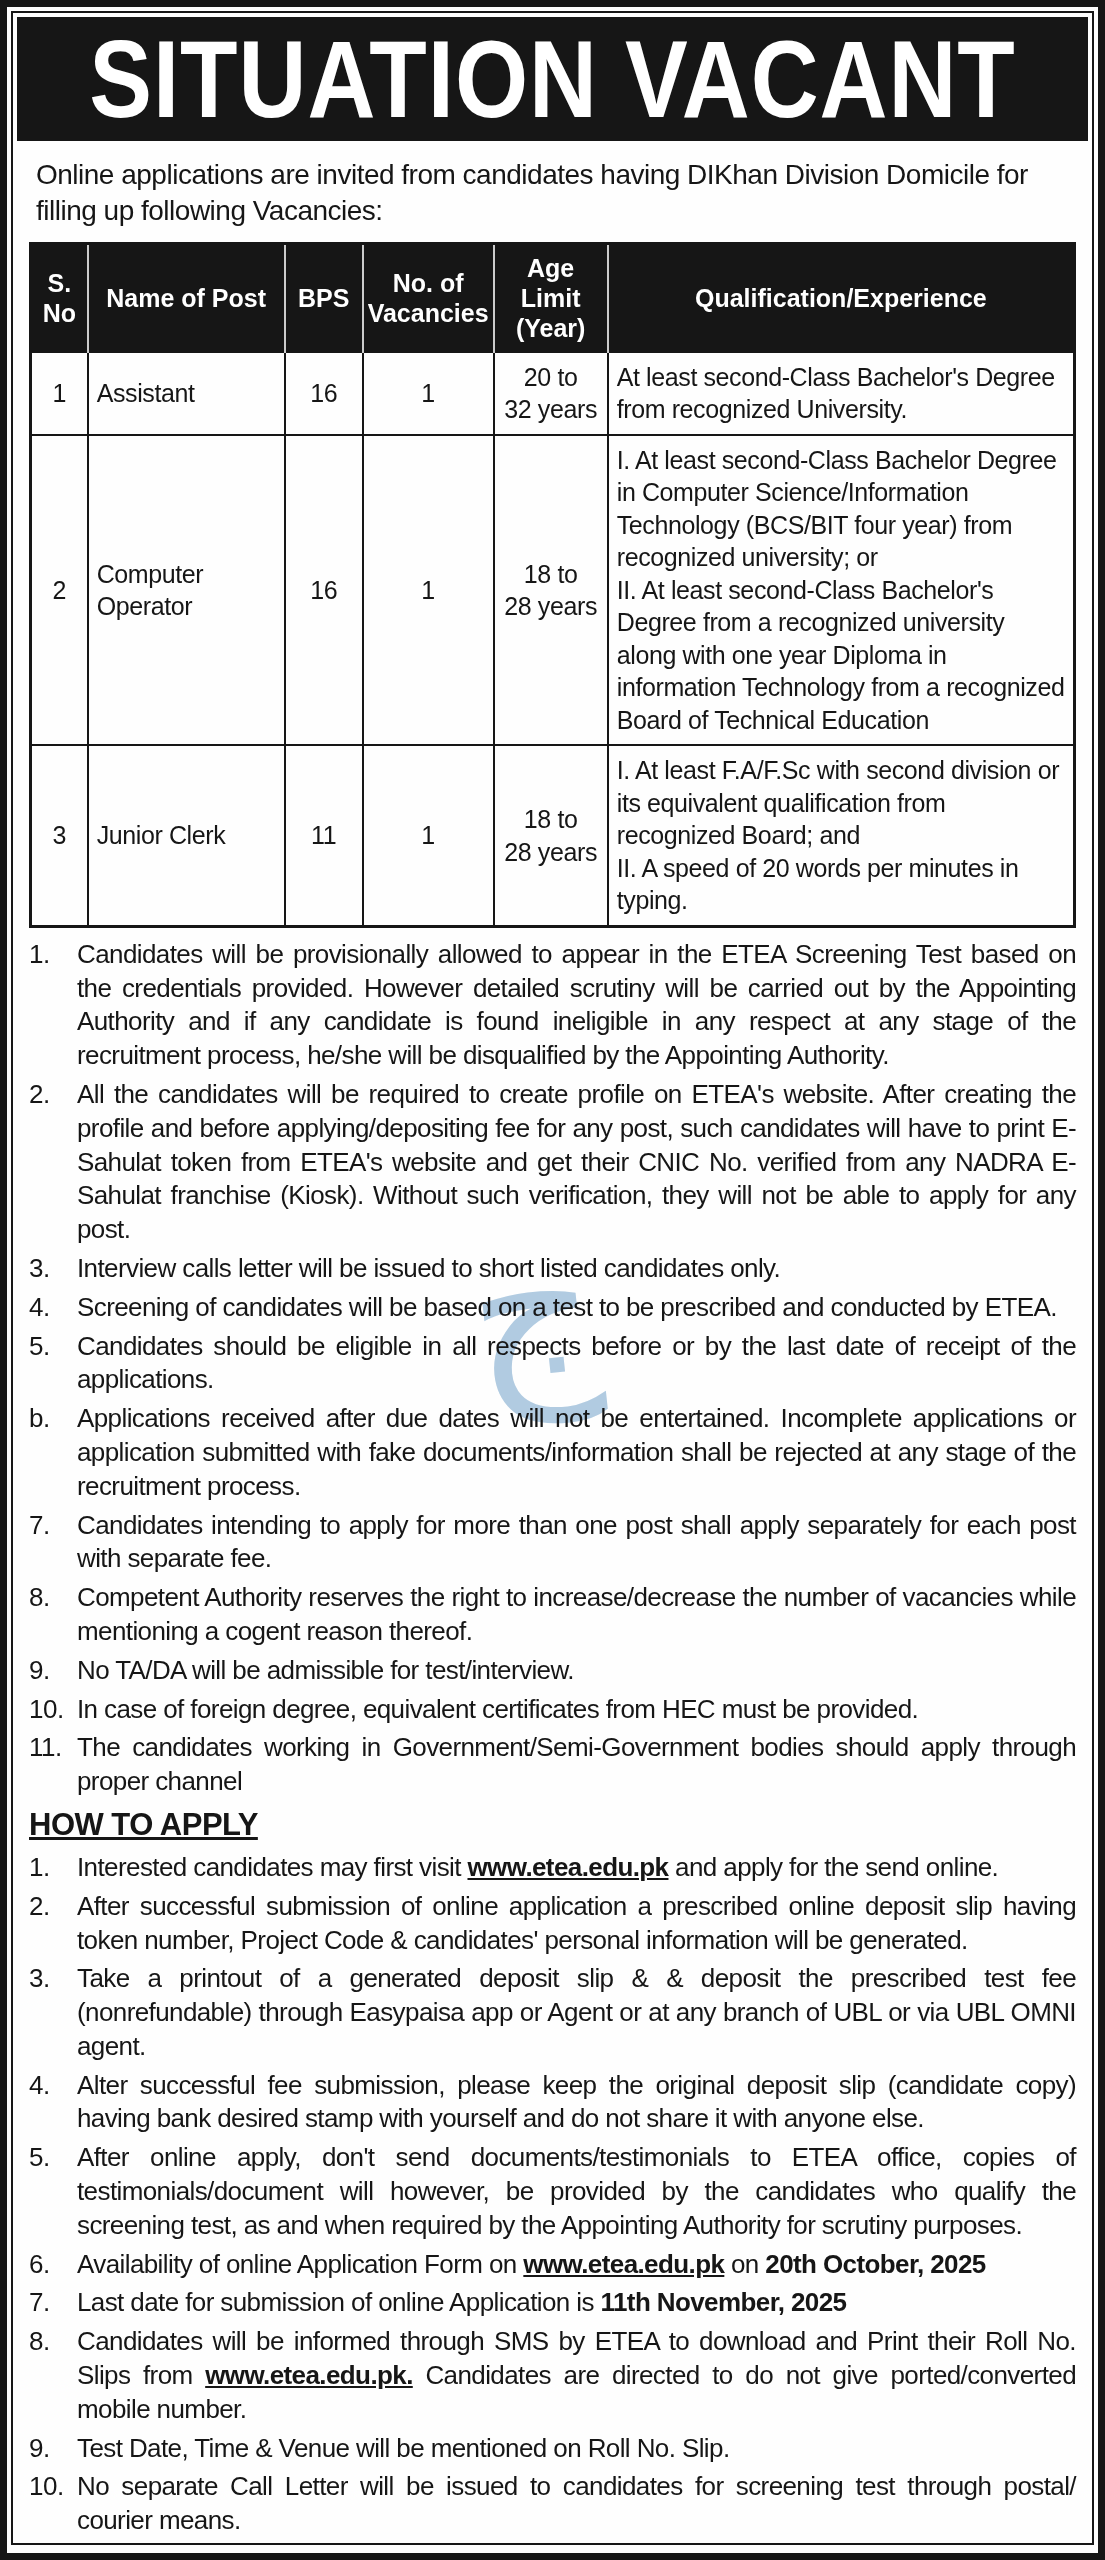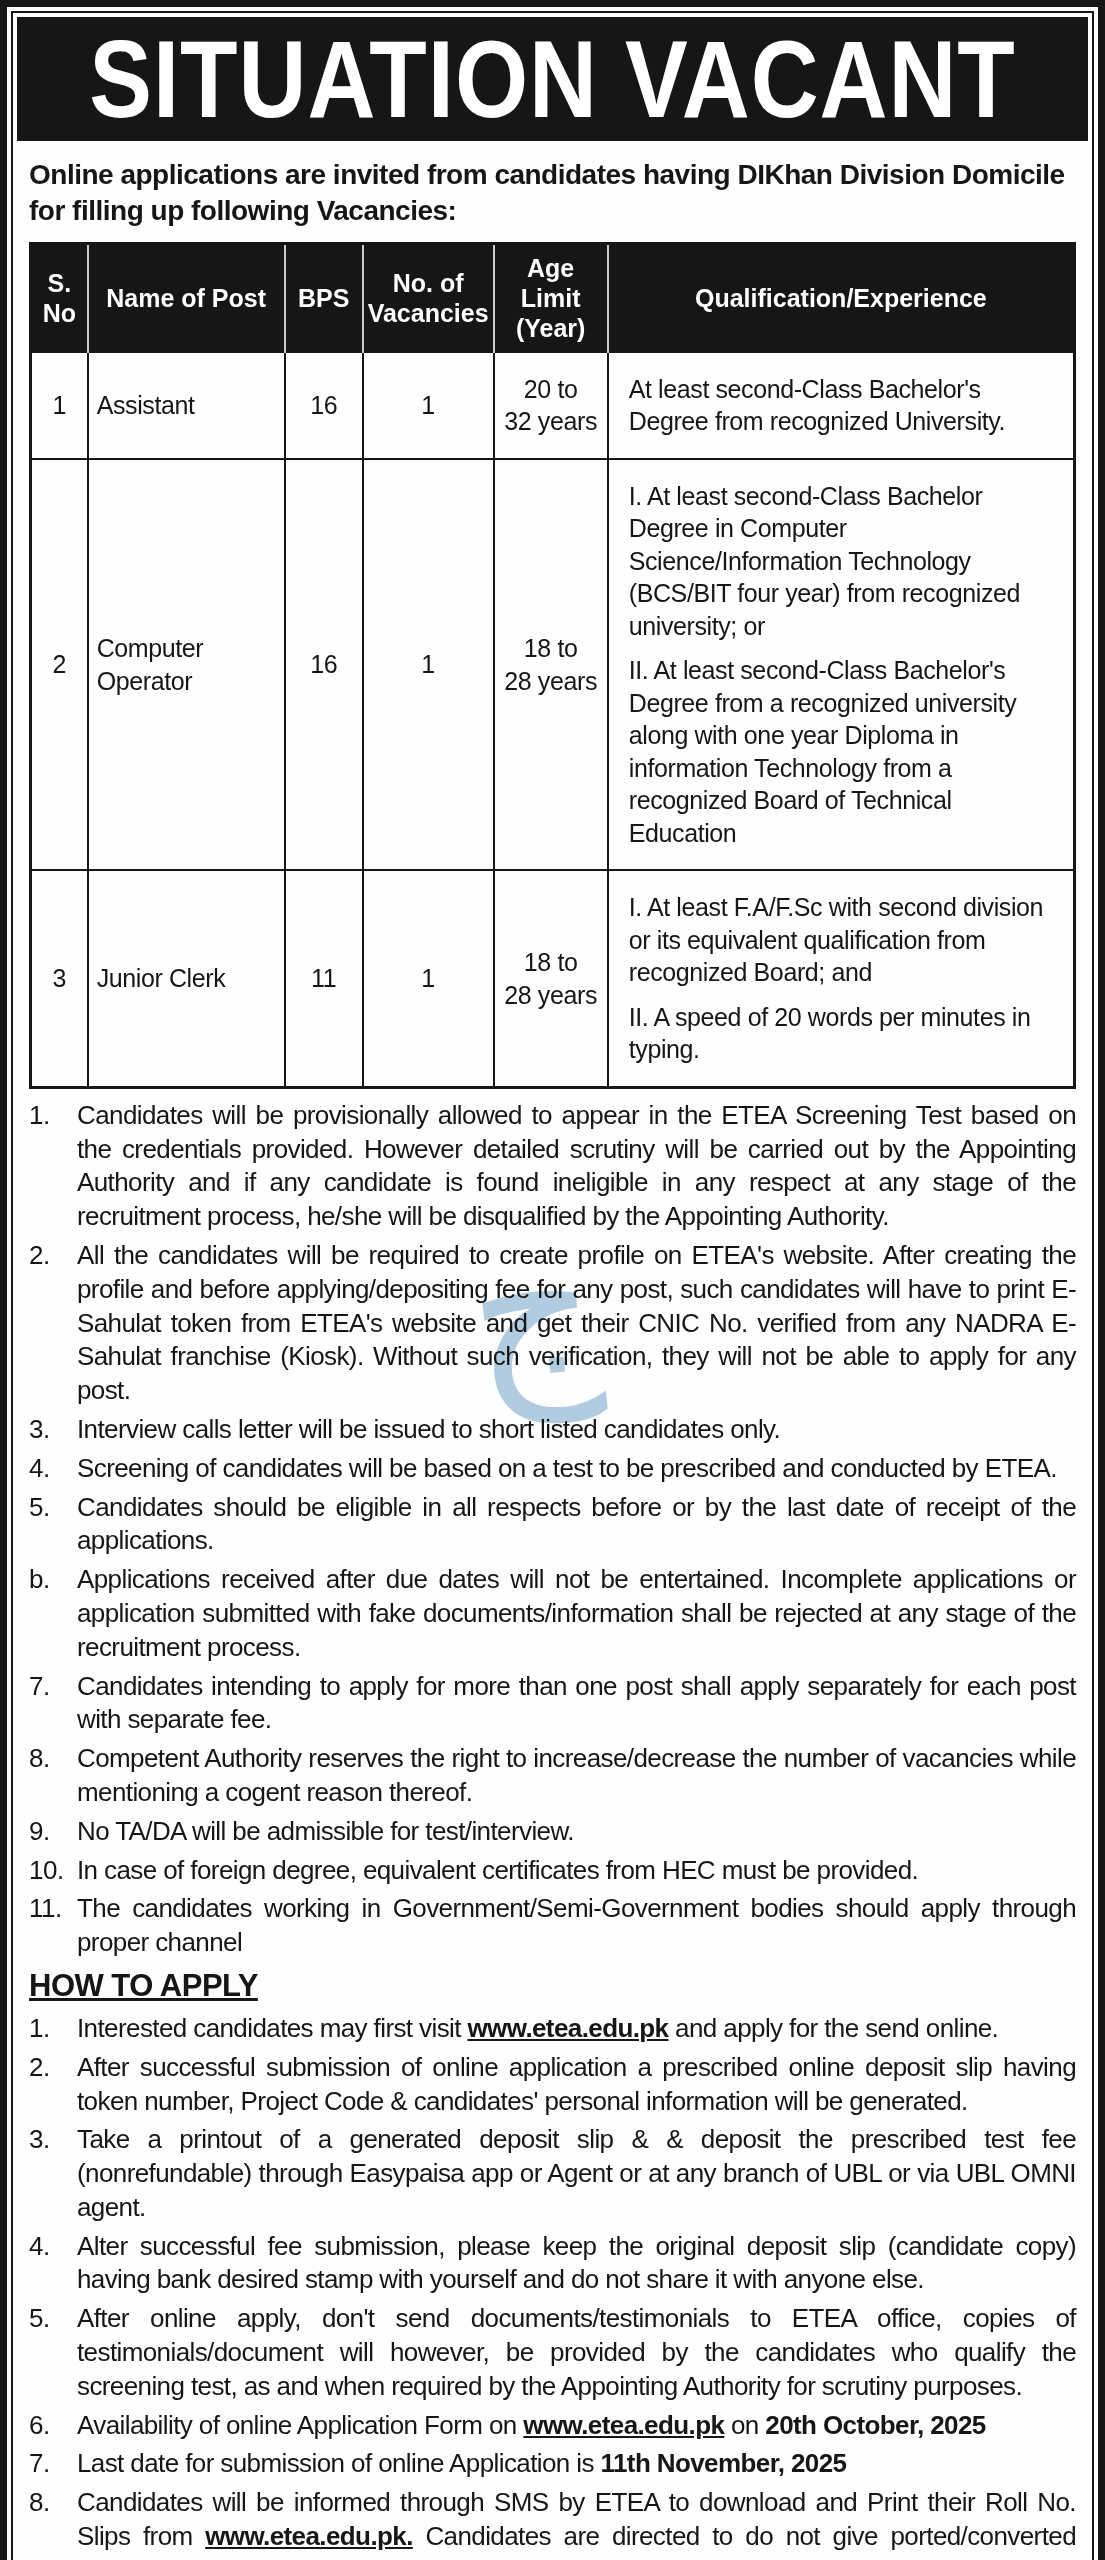--- a/index.html
+++ b/index.html
@@ -52,22 +52,21 @@
   .content{
     padding:6px 16px 0 16px;
     position:relative;
     z-index:1;
     flex:1;
   }
   .intro{
     font-size:28px;
     line-height:1.3;
     letter-spacing:-0.5px;
-    margin:6px 2px 12px 0;
-    font-weight:bold;
+    margin:6px 2px 12px 7px;
   }
   
   table.vacancy{
     width:100%;
     border-collapse:collapse;
     border:3px solid var(--ink);
     margin-bottom:10px;
   }
   table.vacancy th{
     background:var(--ink);
@@ -86,21 +85,21 @@
     font-size:25px;
     letter-spacing:-0.4px;
     padding:8px 8px;
     vertical-align:middle;
     line-height:1.3;
   }
   td.c-sno,td.c-bps,td.c-vac{text-align:center;}
   td.c-age{text-align:center;white-space:pre-line;}
   td.c-post{text-align:left;}
   td.c-qual{text-align:left;}
-  td.c-qual div{margin:12px;}
+  td.c-qual div{margin:0;}
   
   .sec-heading{
     font-size:31px;
     font-weight:bold;
     text-decoration:underline;
     letter-spacing:-0.5px;
     margin:8px 0 8px 0;
     transform-origin:left center;
   }
   

